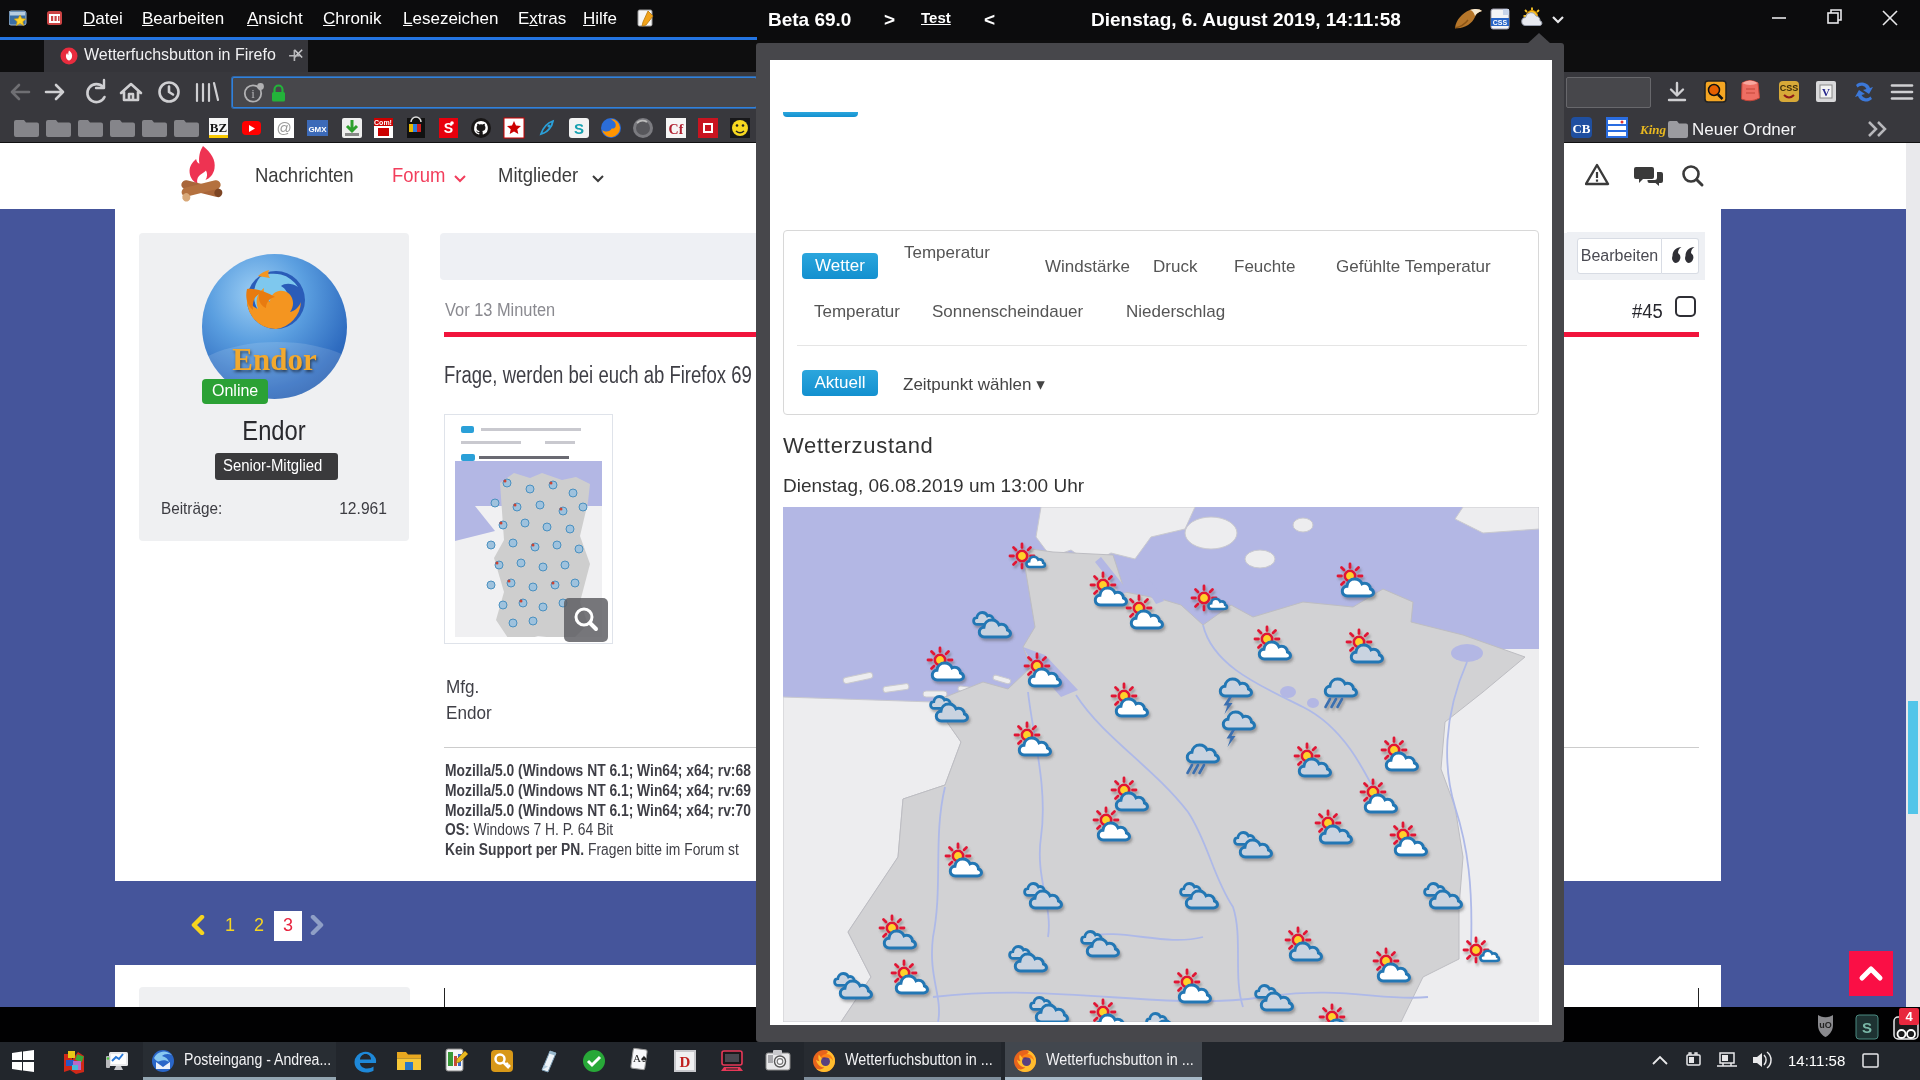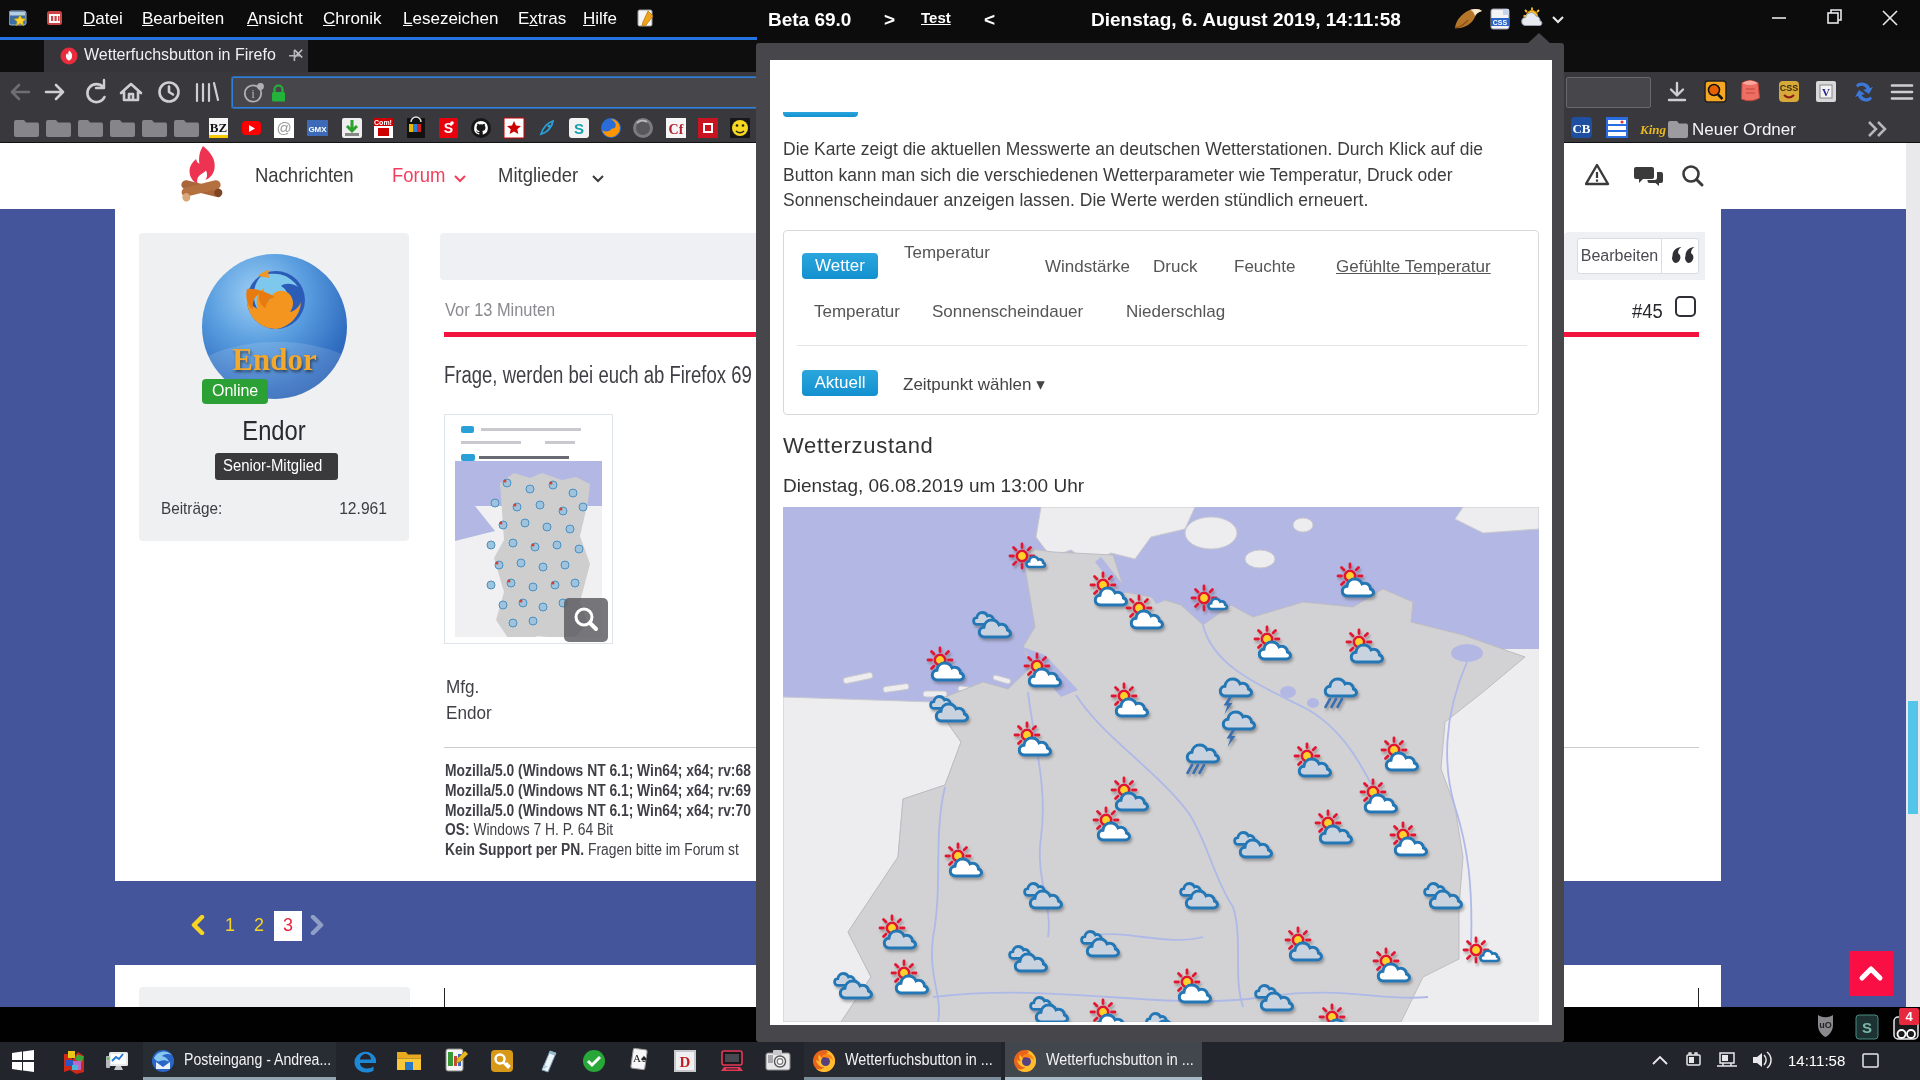--- a/index.html
+++ b/index.html
@@ -611,28 +611,27 @@
     </g>
     <text x="143" y="24" font-size="15" fill="#fff">14:11:58</text>
     <rect x="218" y="12" width="15" height="13" rx="1" fill="none" stroke="#e8e8ea" stroke-width="1.5"></rect>
   </svg>
 </div>
 
 <div class="abs" id="popuparrow"></div>
 <div class="abs" id="popup"></div>
 <div class="abs" id="pinner">
   <div class="abs bluebtn" style="left:13px;top:52px;width:75px;height:5px;border-radius:0 0 4px 4px;"></div>
-  <div class="abs" style="left:13px;top:77px;width:745px;font-size:17.5px;line-height:25.5px;color:#3c3c3c;">Die Karte zeigt die aktuellen Messwerte an deutschen Wetterstationen. Durch Klick auf die Button kann man sich die verschiedenen Wetterparameter wie Temperatur, Druck oder Sonnenscheindauer anzeigen lassen. Die Werte werden stündlich erneuert.</div>
   <div class="abs" id="ptabs">
     <div class="abs bluebtn" style="left:18px;top:22px;width:76px;height:26px;">Wetter</div>
     <span class="tablbl" style="left:120px;top:12px;">Temperatur</span>
     <span class="tablbl" style="left:261px;top:26px;">Windstärke</span>
     <span class="tablbl" style="left:369px;top:26px;text-align:right;">Druck</span>
     <span class="tablbl" style="left:450px;top:26px;">Feuchte</span>
-    <span class="tablbl" style="left:552px;top:26px;text-decoration:underline;">Gefühlte Temperatur</span>
+    <span class="tablbl" style="left:552px;top:26px;">Gefühlte Temperatur</span>
     <span class="tablbl" style="left:30px;top:71px;">Temperatur</span>
     <span class="tablbl" style="left:148px;top:71px;">Sonnenscheindauer</span>
     <span class="tablbl" style="left:342px;top:71px;">Niederschlag</span>
     <div class="abs" style="left:13px;top:114px;width:730px;height:1px;background:#e5e5e5;"></div>
     <div class="abs bluebtn" style="left:18px;top:139px;width:76px;height:26px;">Aktuell</div>
     <span class="tablbl" style="left:119px;top:143px;color:#444;">Zeitpunkt wählen ▾</span>
   </div>
   <span class="abs" style="left:13px;top:373px;font-size:22px;color:#333;letter-spacing:.7px;">Wetterzustand</span>
   <span class="abs" style="left:13px;top:415px;font-size:19px;color:#333;">Dienstag, 06.08.2019 um 13:00 Uhr</span>
   <div class="abs" id="map">

